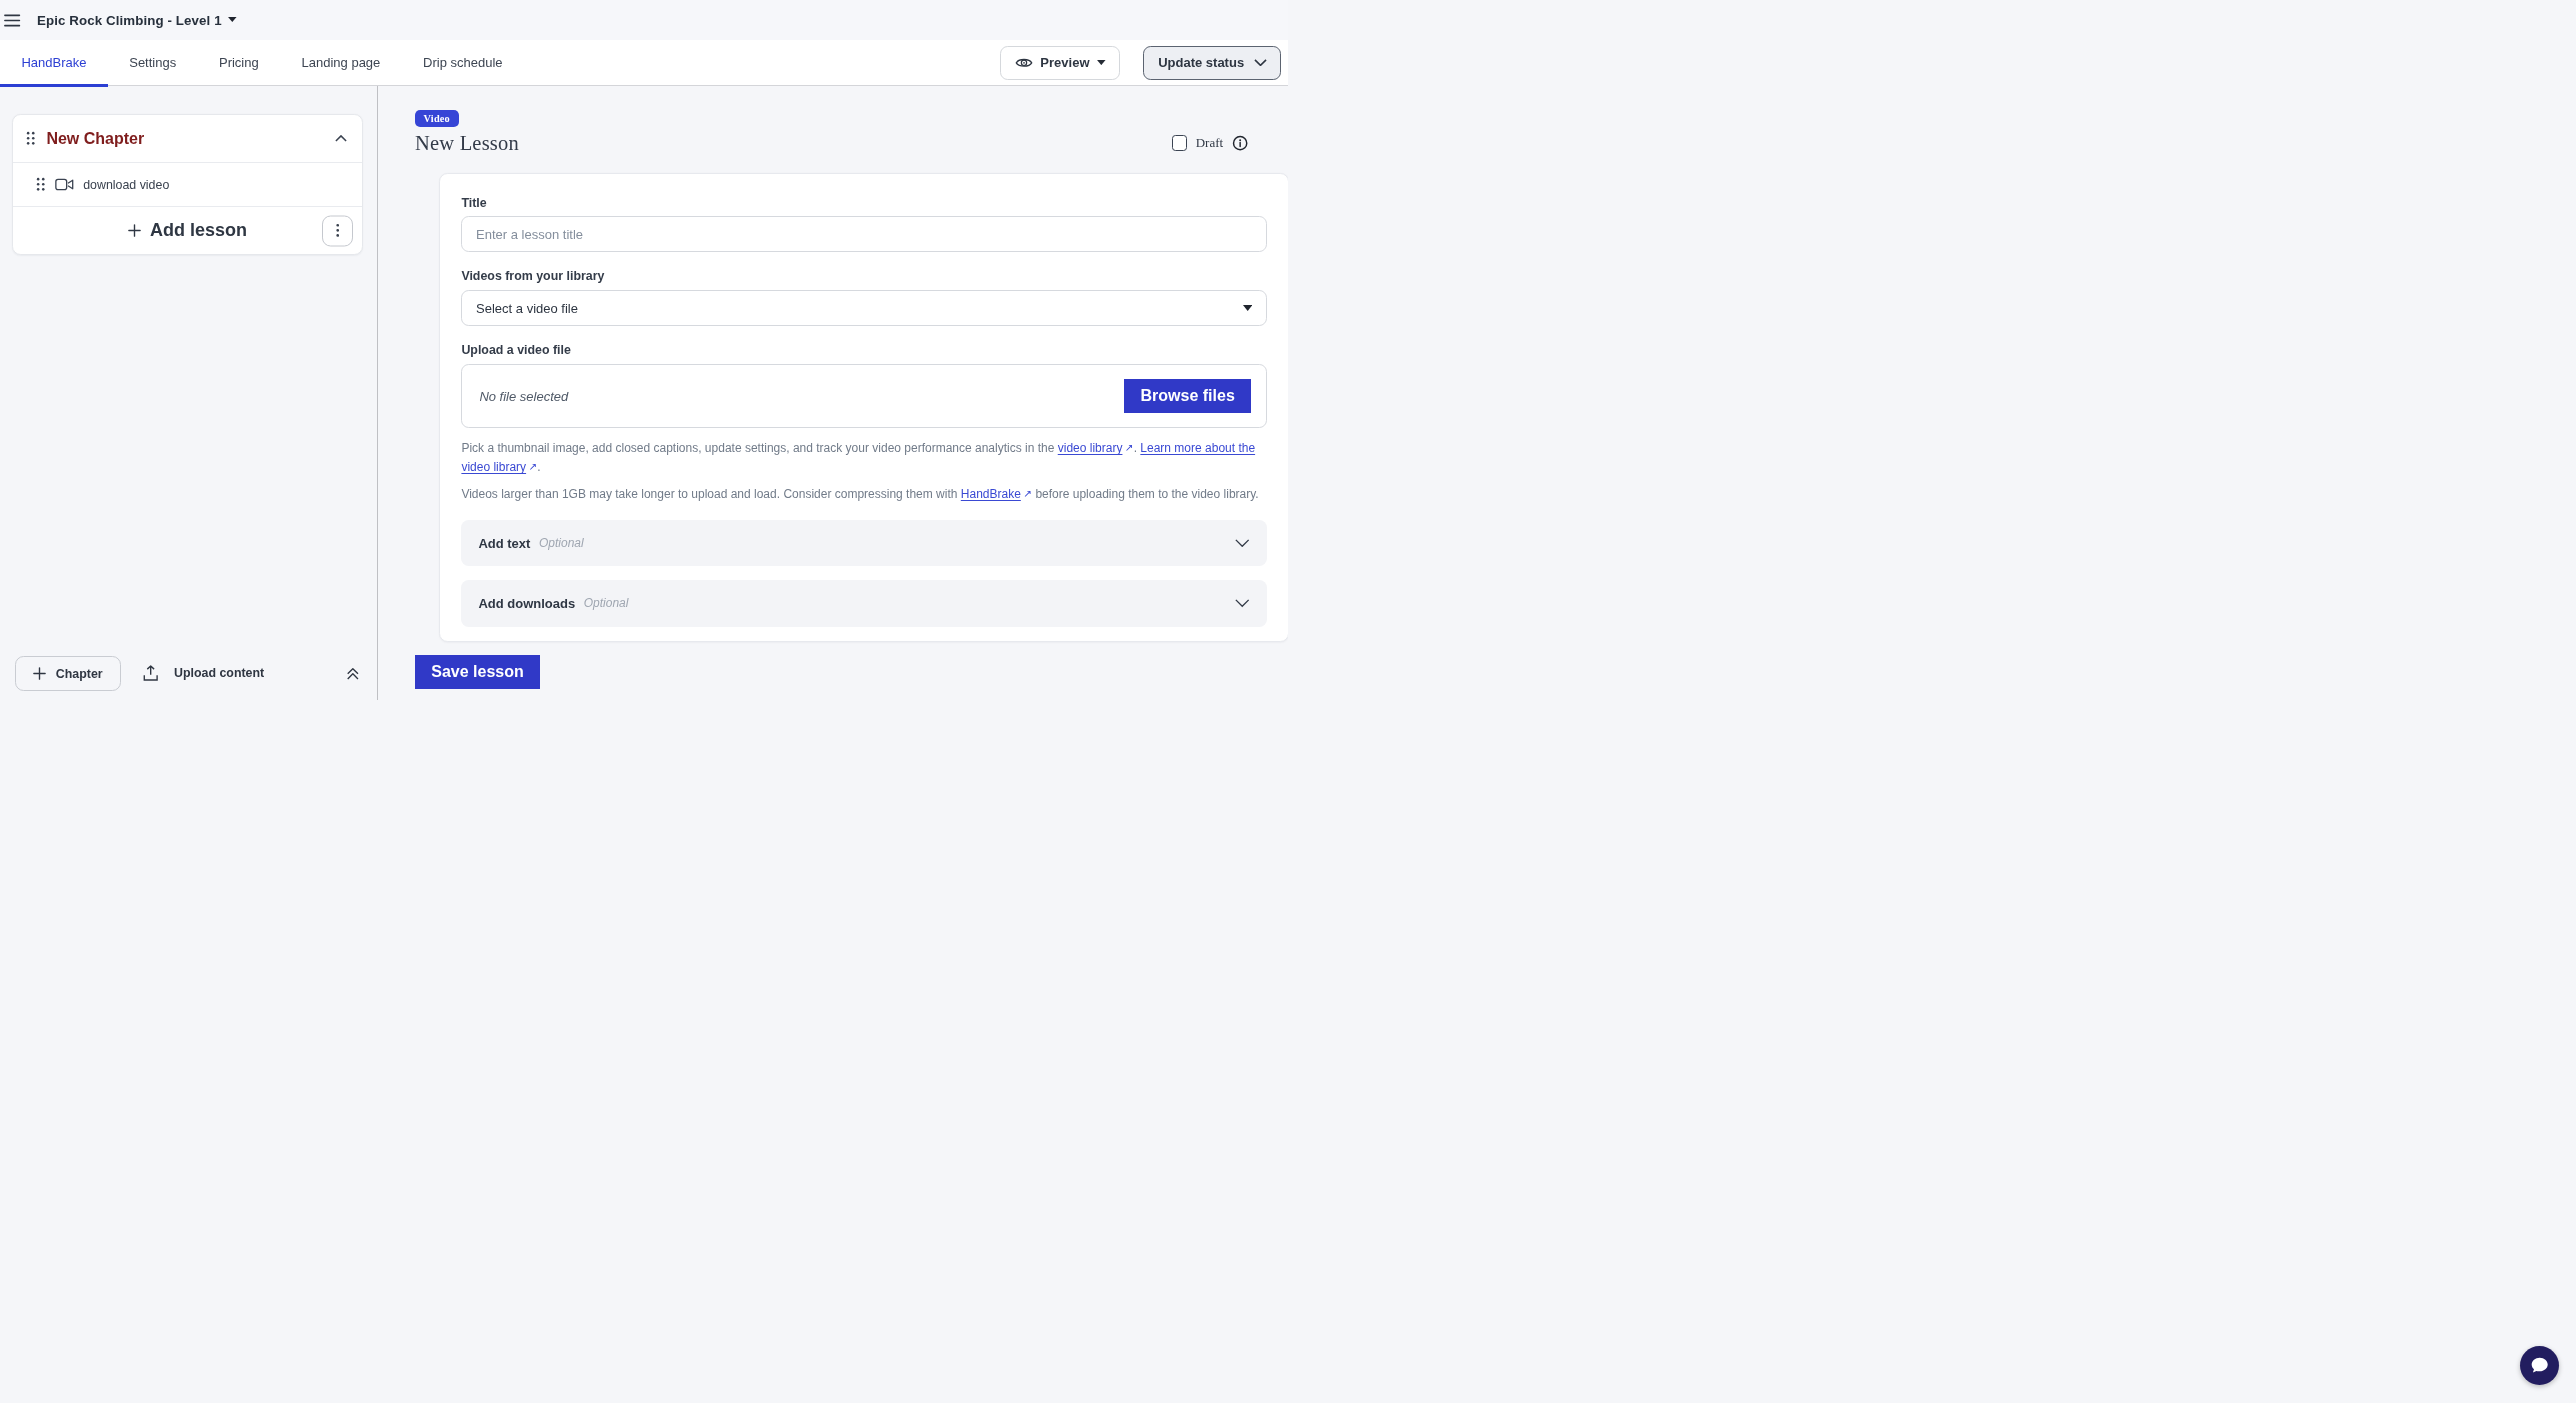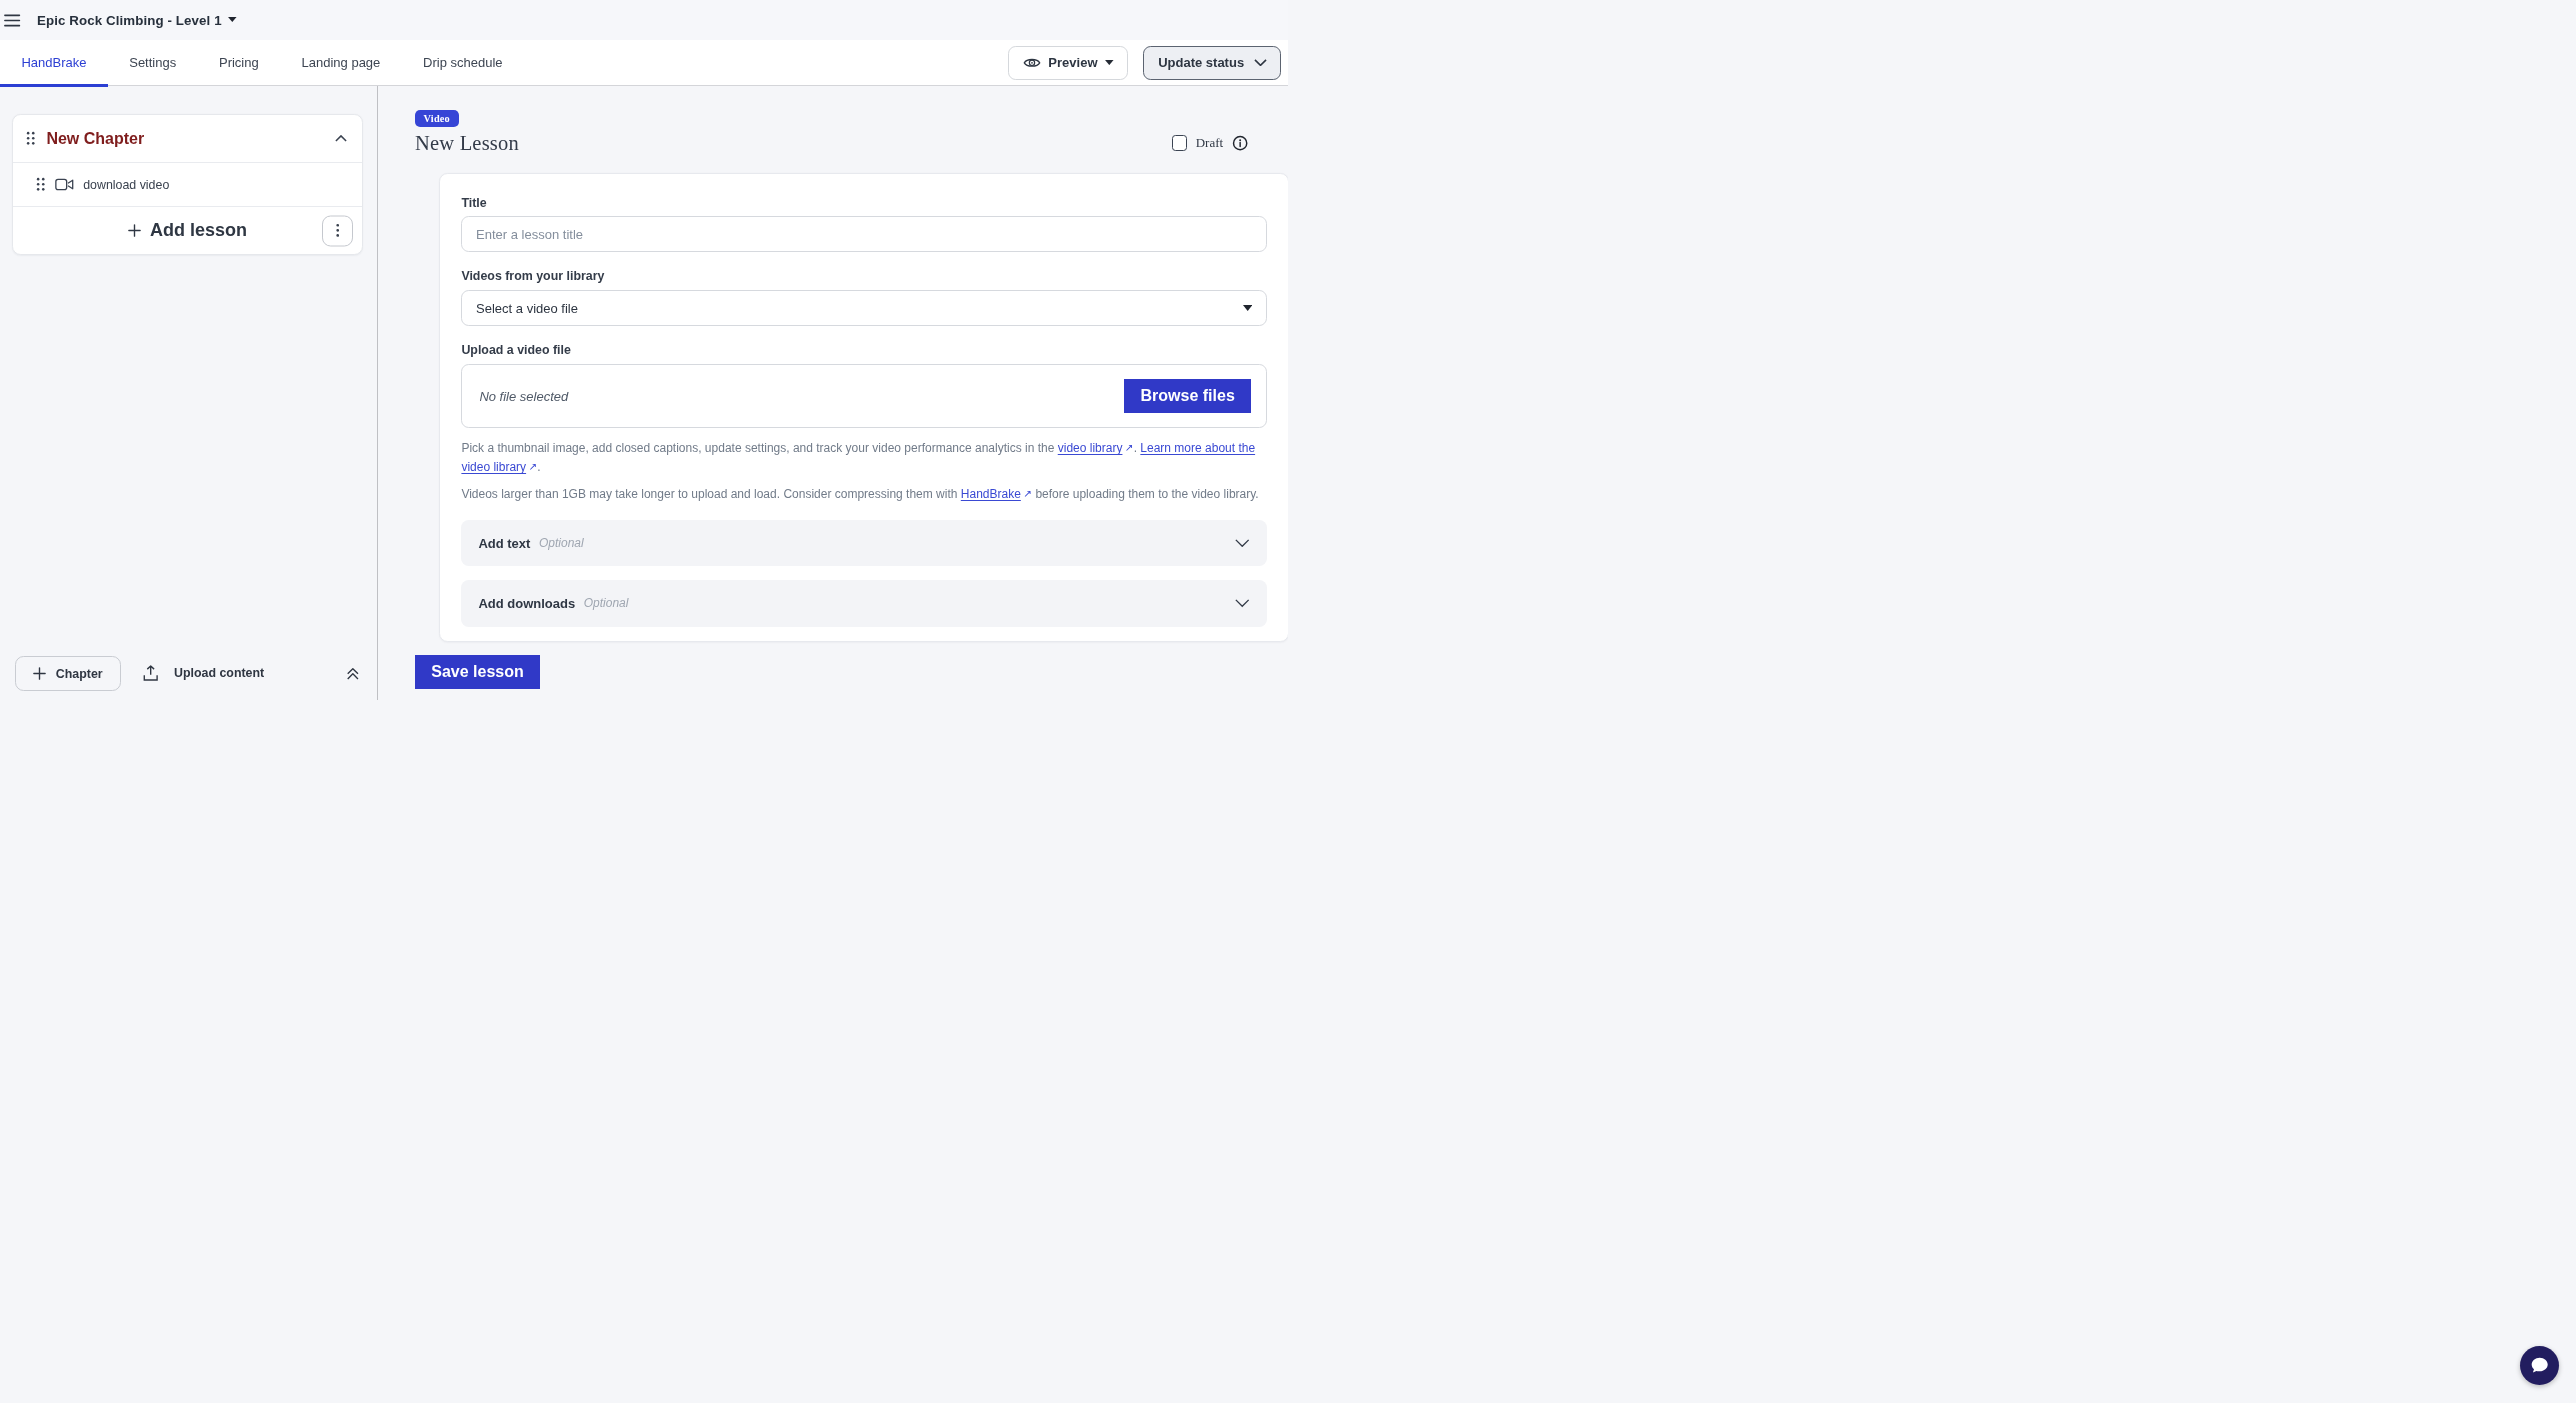--- a/index.html
+++ b/index.html
@@ -29,21 +29,21 @@
   .tabs { display: flex; height: 100%; }
   .tab {
     display: flex; align-items: center; padding: 0 21.4px; font-size: 13px;
     color: #3d4552; cursor: pointer; position: relative; white-space: nowrap;
   }
   .tab.active { color: var(--active-tab, #2c3fd3); }
   .tab.active::after {
     content: ""; position: absolute; left: 0; right: 0; bottom: -1.7px; height: 2.6px;
     background: var(--active-tab, #2c3fd3);
   }
-  .tab-actions { margin-left: auto; display: flex; gap: 15px; align-items: center; }
+  .tab-actions { margin-left: auto; display: flex; gap: 23px; align-items: center; }
   .btn {
     height: 34px; border-radius: 7.7px; display: inline-flex; align-items: center;
     font-size: 13px; font-weight: 700; cursor: pointer; color: #2e3642;
   }
   .btn-preview { background: #fff; border: 0.9px solid #d5d8dc; padding: 0 13.7px; gap: 7.7px; }
   .btn-status  { background: #edeff3; border: 0.9px solid #5b6370; padding: 0 13.7px; gap: 9.4px; }
 
   
   .content { display: flex; height: 614px; }
 

